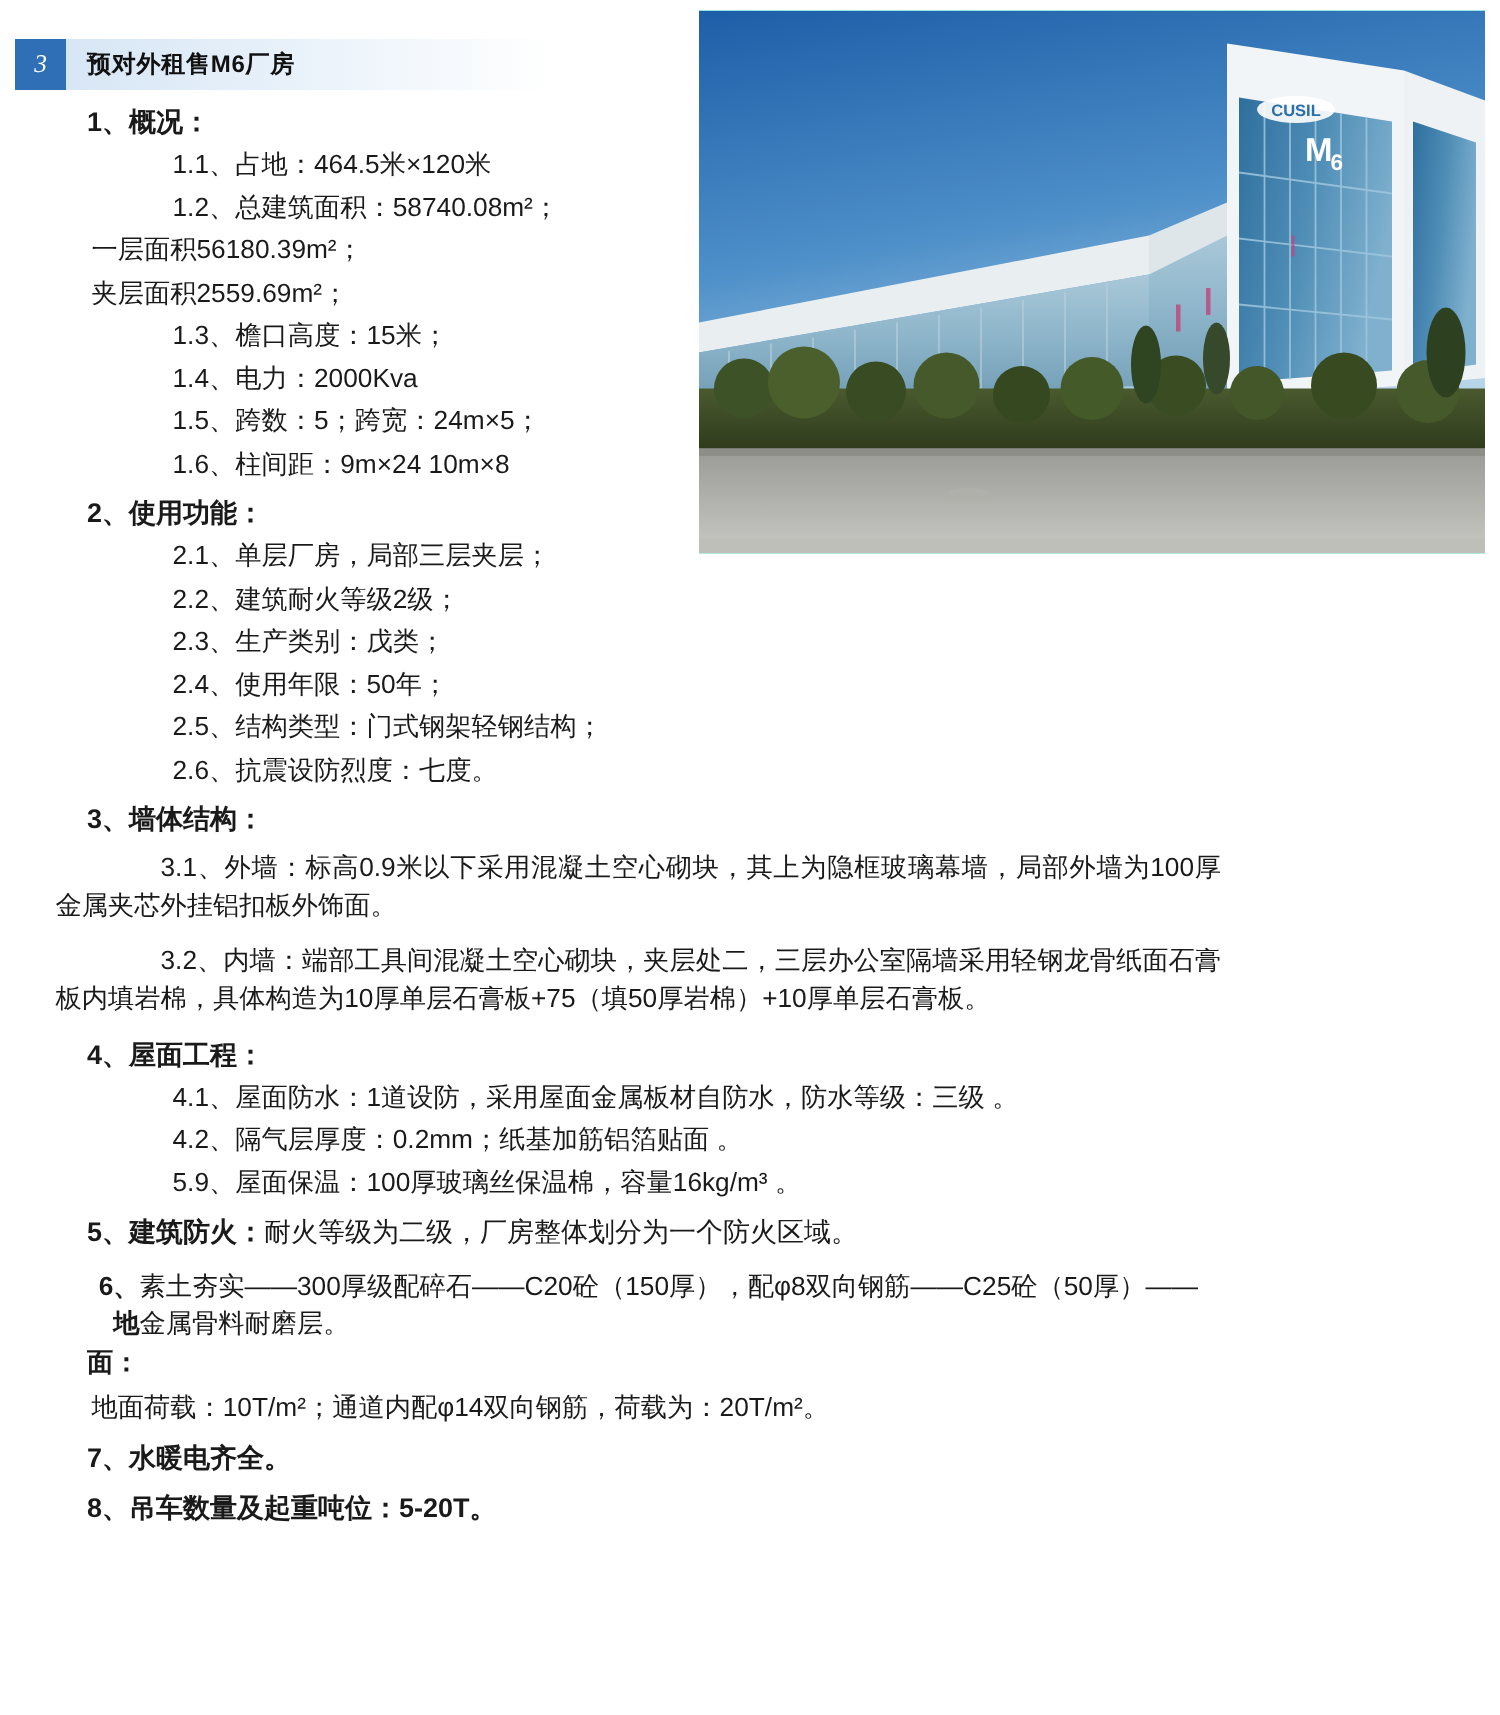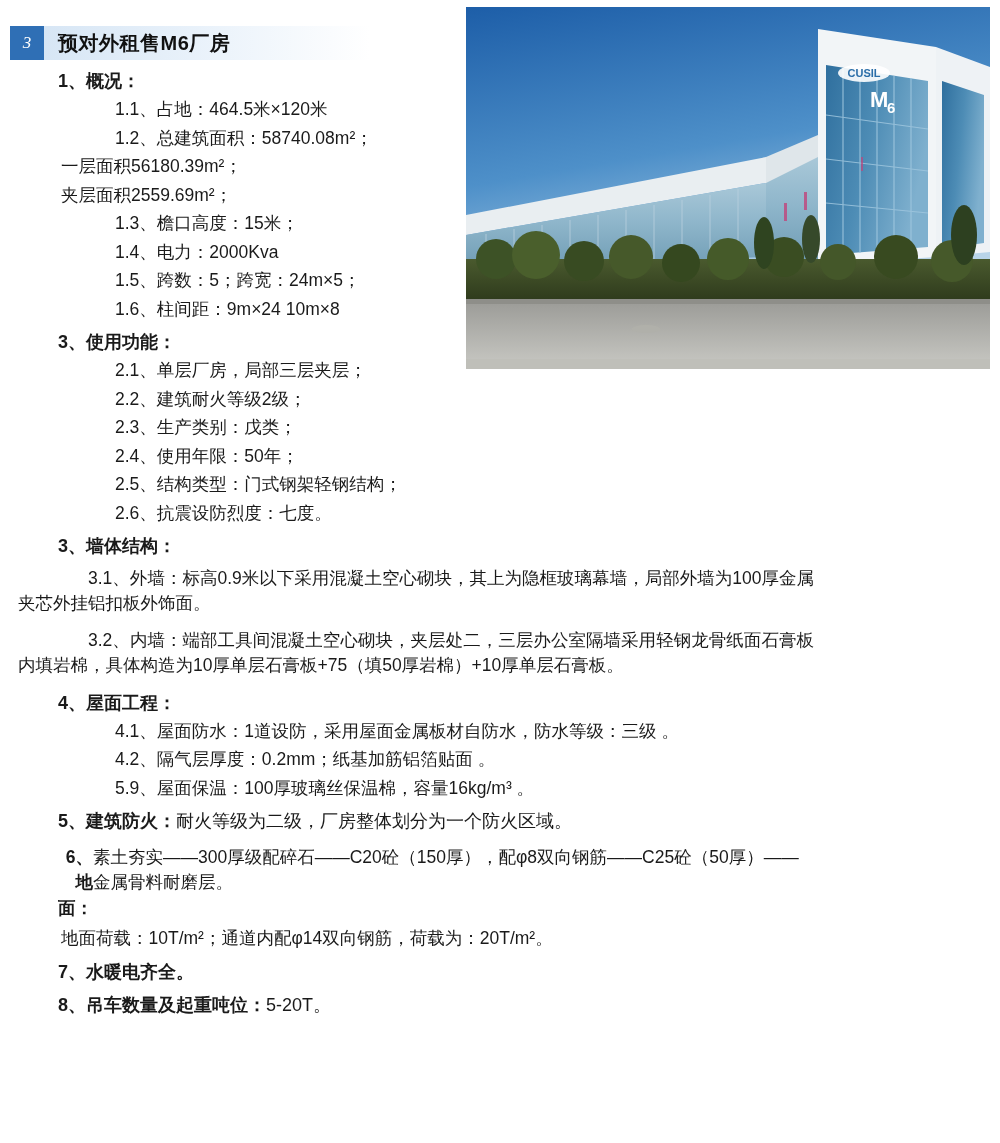--- a/index.html
+++ b/index.html
@@ -37,21 +37,21 @@
     flex: 0 0 34px;
   }
   .header-bar {
     flex: 1 1 auto;
     background: linear-gradient(to right, #d7e6f5 0%, #e8f1fa 45%, #ffffff 100%);
     display: flex;
     align-items: center;
     padding-left: 14px;
   }
   .header-title {
-    font-size: 20px;
+    font-size: 16px;
     font-weight: bold;
     color: #111111;
     letter-spacing: 0.5px;
   }
 
   
   .photo {
     position: absolute;
     left: 466px;
     top: 7px;
@@ -96,20 +96,21 @@
     padding-left: 88px;
     padding-right: 18px;
     text-align: justify;
     text-justify: inter-ideograph;
     margin-bottom: 2px;
     line-height: 1.45;
   }
   .para.hang {
     padding-left: 18px;
     text-indent: 70px;
+    margin-left: 19px;
   }
 
   
   .gap-sm { height: 9px; }
   .gap-md { height: 13px; }
 
   .line-6 {
     padding-left: 18px;
     padding-right: 18px;
     text-indent: 0;
@@ -256,21 +257,21 @@
     <div class="sub">1.4、电力：2000Kva</div>
     <div class="gap-sm"></div>
     <div class="sub">1.5、跨数：5；跨宽：24m×5；</div>
     <div class="gap-sm"></div>
     <div class="sub">1.6、柱间距：9m×24 10m×8</div>
   </div>
 
   <div class="gap-md"></div>
 
   <div class="sec">
-    <div class="sec-head">3、使用功能：</div>
+    <div class="sec-head">2、使用功能：</div>
     <div class="gap-sm"></div>
     <div class="sub">2.1、单层厂房，局部三层夹层；</div>
     <div class="gap-sm"></div>
     <div class="sub">2.2、建筑耐火等级2级；</div>
     <div class="gap-sm"></div>
     <div class="sub">2.3、生产类别：戊类；</div>
     <div class="gap-sm"></div>
     <div class="sub">2.4、使用年限：50年；</div>
     <div class="gap-sm"></div>
     <div class="sub">2.5、结构类型：门式钢架轻钢结构；</div>
@@ -322,17 +323,17 @@
   <div class="gap-md"></div>
 
   <div class="sec">
     <div class="sec-head">7、水暖电齐全。</div>
   </div>
 
   <div class="gap-md"></div>
 
   <div class="sec">
     <div class="sec-head">
-      <span class="lbl">8、吊车数量及起重吨位：</span><span style="font-weight:normal">5-20T。</span>
+      <span class="lbl">8、吊车数量及起重吨位：</span><span style="font-weight:bold">5-20T。</span>
     </div>
   </div>
 
 </div>
 
 </body></html>

